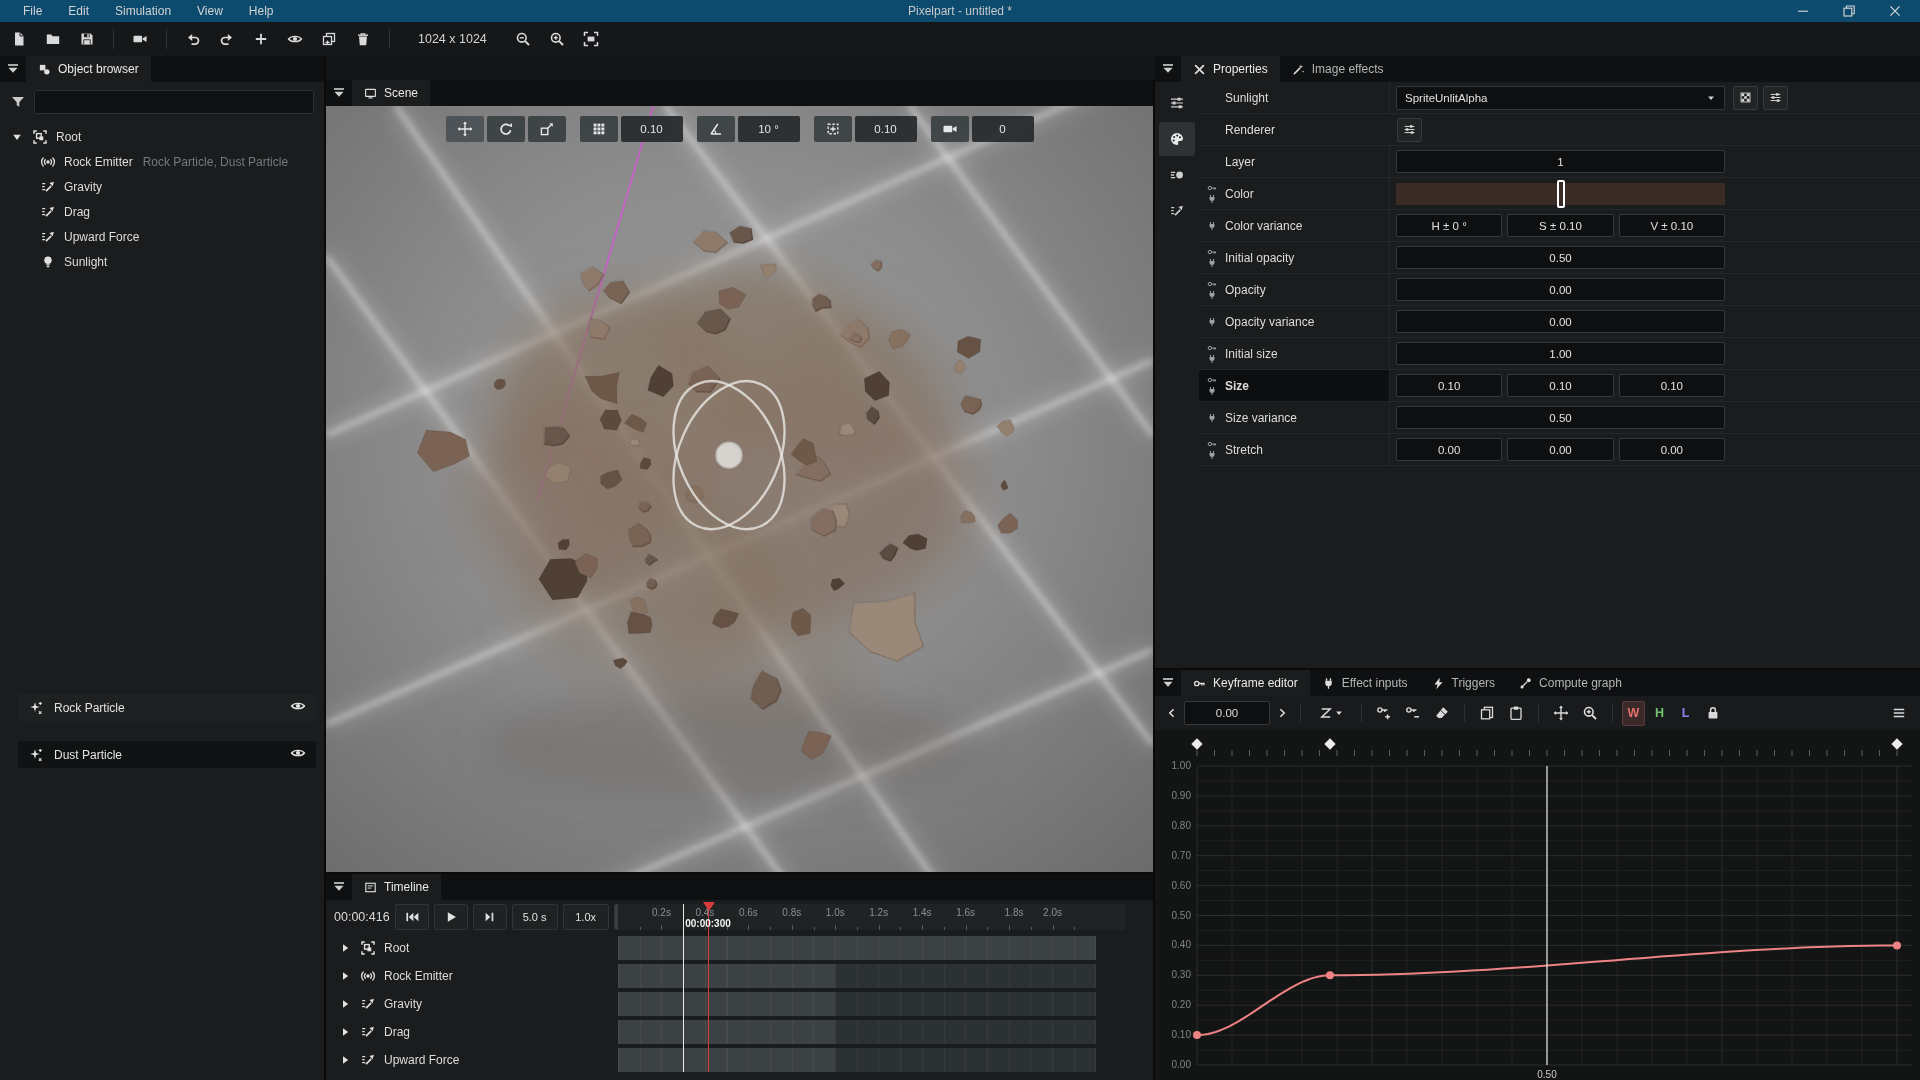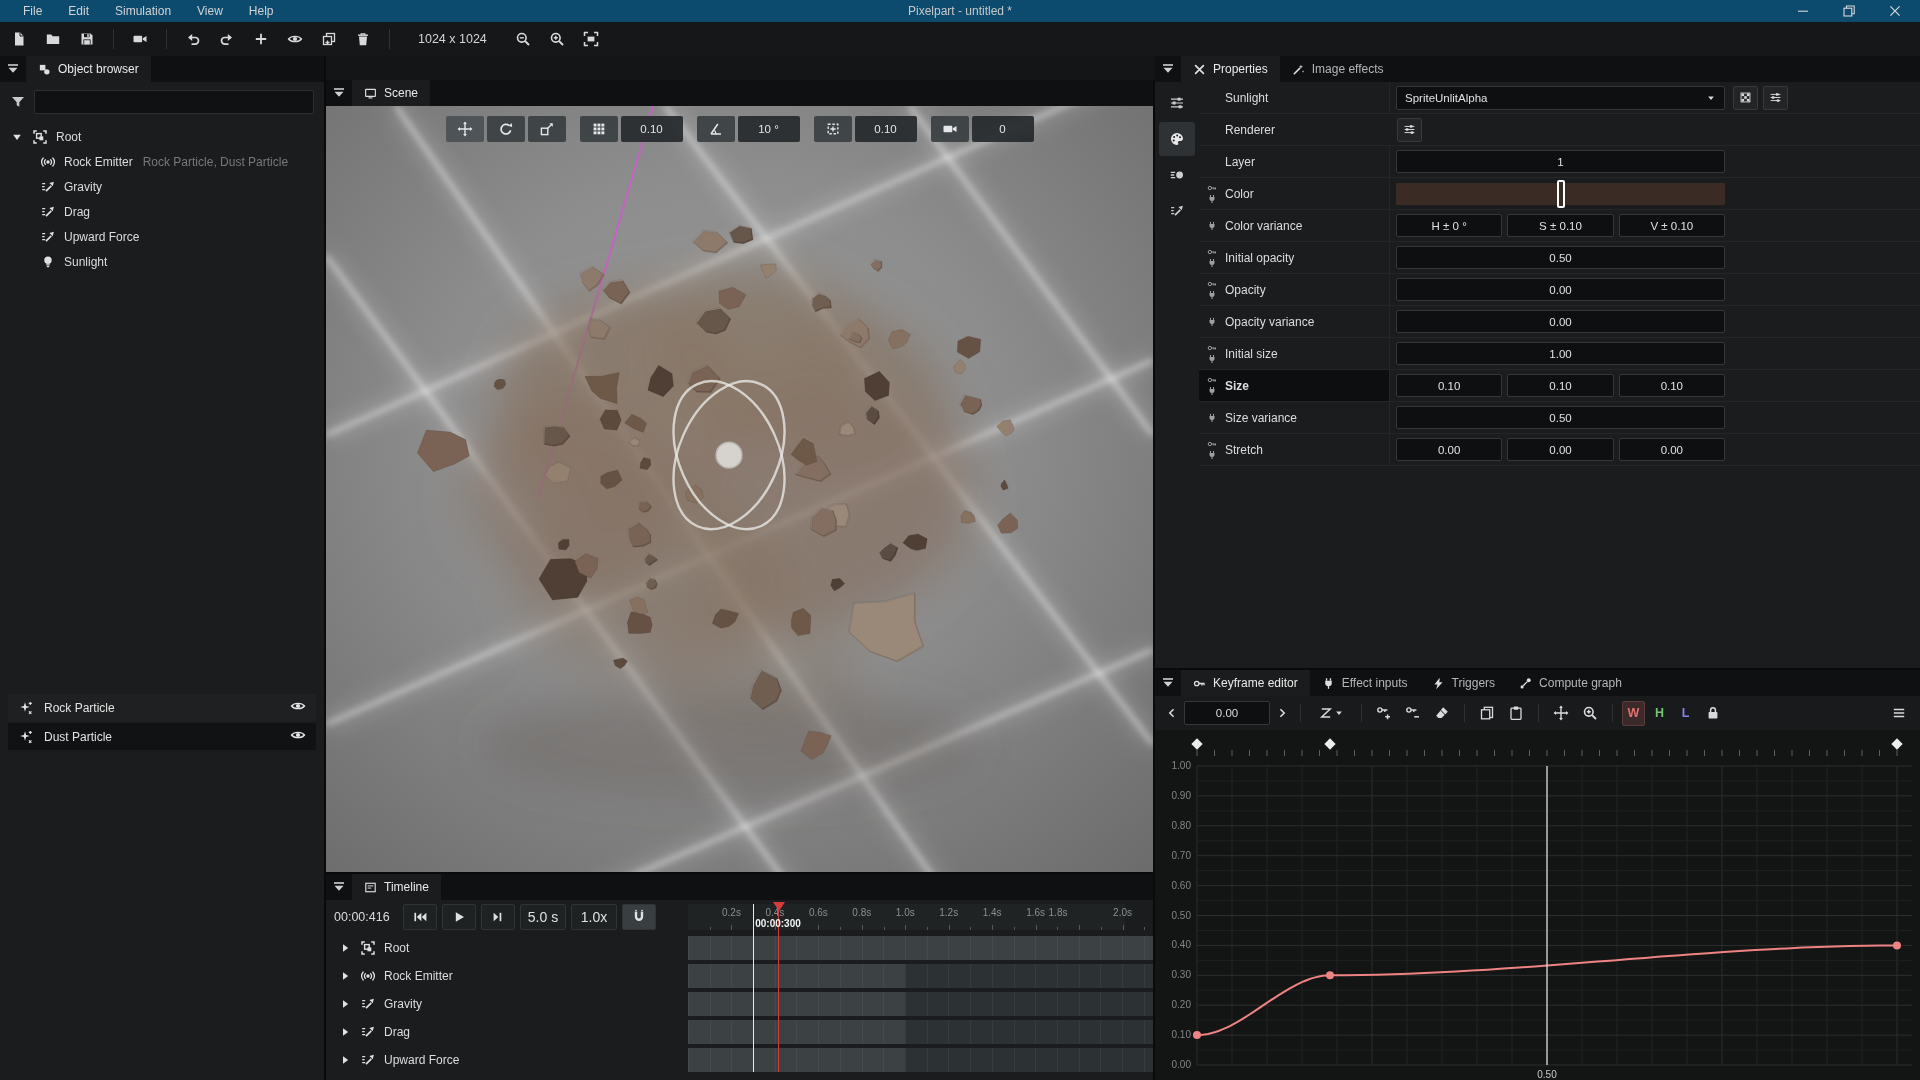--- a/index.html
+++ b/index.html
@@ -39,43 +39,43 @@
 
   
   .filter-row { display:flex; align-items:center; gap:8px; padding:8px 10px 6px 10px; }
   .filter-row .icon { color:#c9cacb; }
   .filter-input { flex:1; height:24px; background:#101112; border:1px solid #2c2e2f; border-radius:2px; color:#d6d7d8; padding:0 6px; font-family:inherit; font-size:12px; outline:none; }
   .tree { padding-top:4px; }
   .tree-row { height:25px; display:flex; align-items:center; gap:8px; color:#dcdddd; }
   .tree-caret { width:14px; display:flex; justify-content:center; color:#cfcfcf; }
   .tree-row .icon { color:#e0e1e1; }
   .tree-sub { color:#76797b; margin-left:2px; white-space:nowrap; overflow:hidden; }
-  .particle-list { position:absolute; left:0; right:0; top:638px; display:flex; flex-direction:column; gap:2px; }
+  .particle-list { position:absolute; left:0; right:0; top:638px; display:flex; flex-direction:column; gap:20px;padding-left:10px; }
   .particle-item { height:27px; margin:0 8px; background:#1e2021; display:flex; align-items:center; gap:10px; padding:0 10px; color:#e2e3e3; }
   .particle-item.selected { background:#101213; }
   .particle-item .icon { color:#e4e5e5; }
   .particle-item .eye { margin-left:auto; color:#9fa2a4; }
 
   
   .viewport { position:relative; flex:1; overflow:hidden; background:#7e7e7e; }
   .viewport svg.scene { position:absolute; inset:0; }
   .scene-toolbar { position:absolute; top:10px; left:50%; transform:translateX(-50%); display:flex; align-items:center; gap:6px; }
   .st-group { display:flex; gap:3px; margin-right:8px; }
   .st-btn { width:38px; height:26px; border-radius:2px; background:rgba(58,63,66,.93); display:flex; align-items:center; justify-content:center; color:#e6e7e8; }
   .st-btn.active { background:rgba(76,81,85,.95); }
   .st-val { min-width:62px; height:26px; border-radius:2px; background:rgba(38,42,44,.93); display:flex; align-items:center; justify-content:center; color:#e3e4e5; font-size:11.5px; }
 
   
   .timeline-panel { height:208px; flex:none; display:flex; flex-direction:column; background:#1b1c1d; border-top:2px solid #0a0a0a; }
   .timeline-body { flex:1; display:flex; overflow:hidden; }
-  .tl-left { width:362px; flex:none; }
+  .tl-left { width:292px; flex:none; }
   .tl-right { flex:1; position:relative; }
   .tl-controls { height:34px; display:flex; align-items:center; gap:5px; padding-left:8px; }
   .tl-time { width:64px; color:#d9dadb; font-size:12.5px; }
-  .tl-btn { height:24px; min-width:34px; padding:12px 4px; background:#1f2223; border:1px solid #313435; border-radius:2px; display:flex; align-items:center; justify-content:center; color:#dfe0e1; font-size:14px; }
+  .tl-btn { height:24px; min-width:34px; padding:12px 4px; background:#1f2223; border:1px solid #313435; border-radius:2px; display:flex; align-items:center; justify-content:center; color:#dfe0e1; font-size:11px; }
   .tl-btn.wide { min-width:46px; }
   .tl-btn.active { background:#393e40; }
   .tl-names { }
   .tl-name-row { height:28px; display:flex; align-items:center; gap:8px; padding-left:12px; color:#dcdddd; }
   .tl-name-row .icon { color:#e0e1e1; }
   .ruler { position:relative; height:26px; margin:4px 28px 4px 0; background:#1f2324; }
   .ruler-label { position:absolute; top:3px; font-size:10px; color:#8a8f92; transform:translateX(-50%); }
   .ruler-tick { position:absolute; bottom:0; width:1px; height:4px; background:#55595c; }
   .tl-bars { margin-right:28px; }
   .tl-bar-row { height:28px; position:relative; }
@@ -699,21 +699,21 @@
           <div class="tl-right" id="tl-right">
             <div class="ruler" id="ruler">
                 <span class="ruler-label" style="left:43.45454545454545px">0.2s</span>
                 <span class="ruler-label" style="left:86.9090909090909px">0.4s</span>
                 <span class="ruler-label" style="left:130.36363636363637px">0.6s</span>
                 <span class="ruler-label" style="left:173.8181818181818px">0.8s</span>
                 <span class="ruler-label" style="left:217.27272727272725px">1.0s</span>
                 <span class="ruler-label" style="left:260.72727272727275px">1.2s</span>
                 <span class="ruler-label" style="left:304.1818181818182px">1.4s</span>
                 <span class="ruler-label" style="left:347.6363636363636px">1.6s</span>
-                <span class="ruler-label" style="left:370px">1.8s</span>
+                <span class="ruler-label" style="left:396px">1.8s</span>
                 <span class="ruler-label" style="left:434.5454545454545px">2.0s</span>
                 <div class="ruler-tick" style="left:21.727272727272727px;height:3px"></div>
                 <div class="ruler-tick" style="left:43.45454545454545px;height:5px"></div>
                 <div class="ruler-tick" style="left:65.18181818181819px;height:3px"></div>
                 <div class="ruler-tick" style="left:86.9090909090909px;height:5px"></div>
                 <div class="ruler-tick" style="left:108.63636363636363px;height:3px"></div>
                 <div class="ruler-tick" style="left:130.36363636363635px;height:5px"></div>
                 <div class="ruler-tick" style="left:152.09090909090907px;height:3px"></div>
                 <div class="ruler-tick" style="left:173.81818181818178px;height:5px"></div>
                 <div class="ruler-tick" style="left:195.5454545454545px;height:3px"></div>

